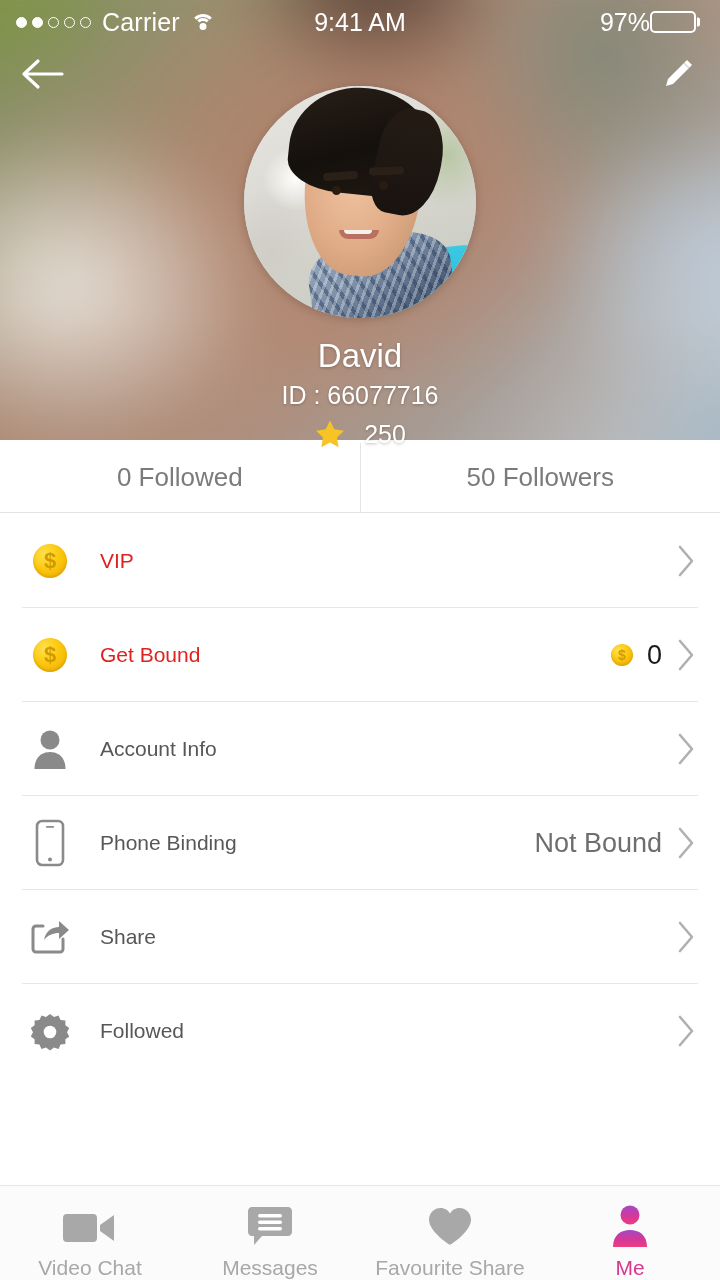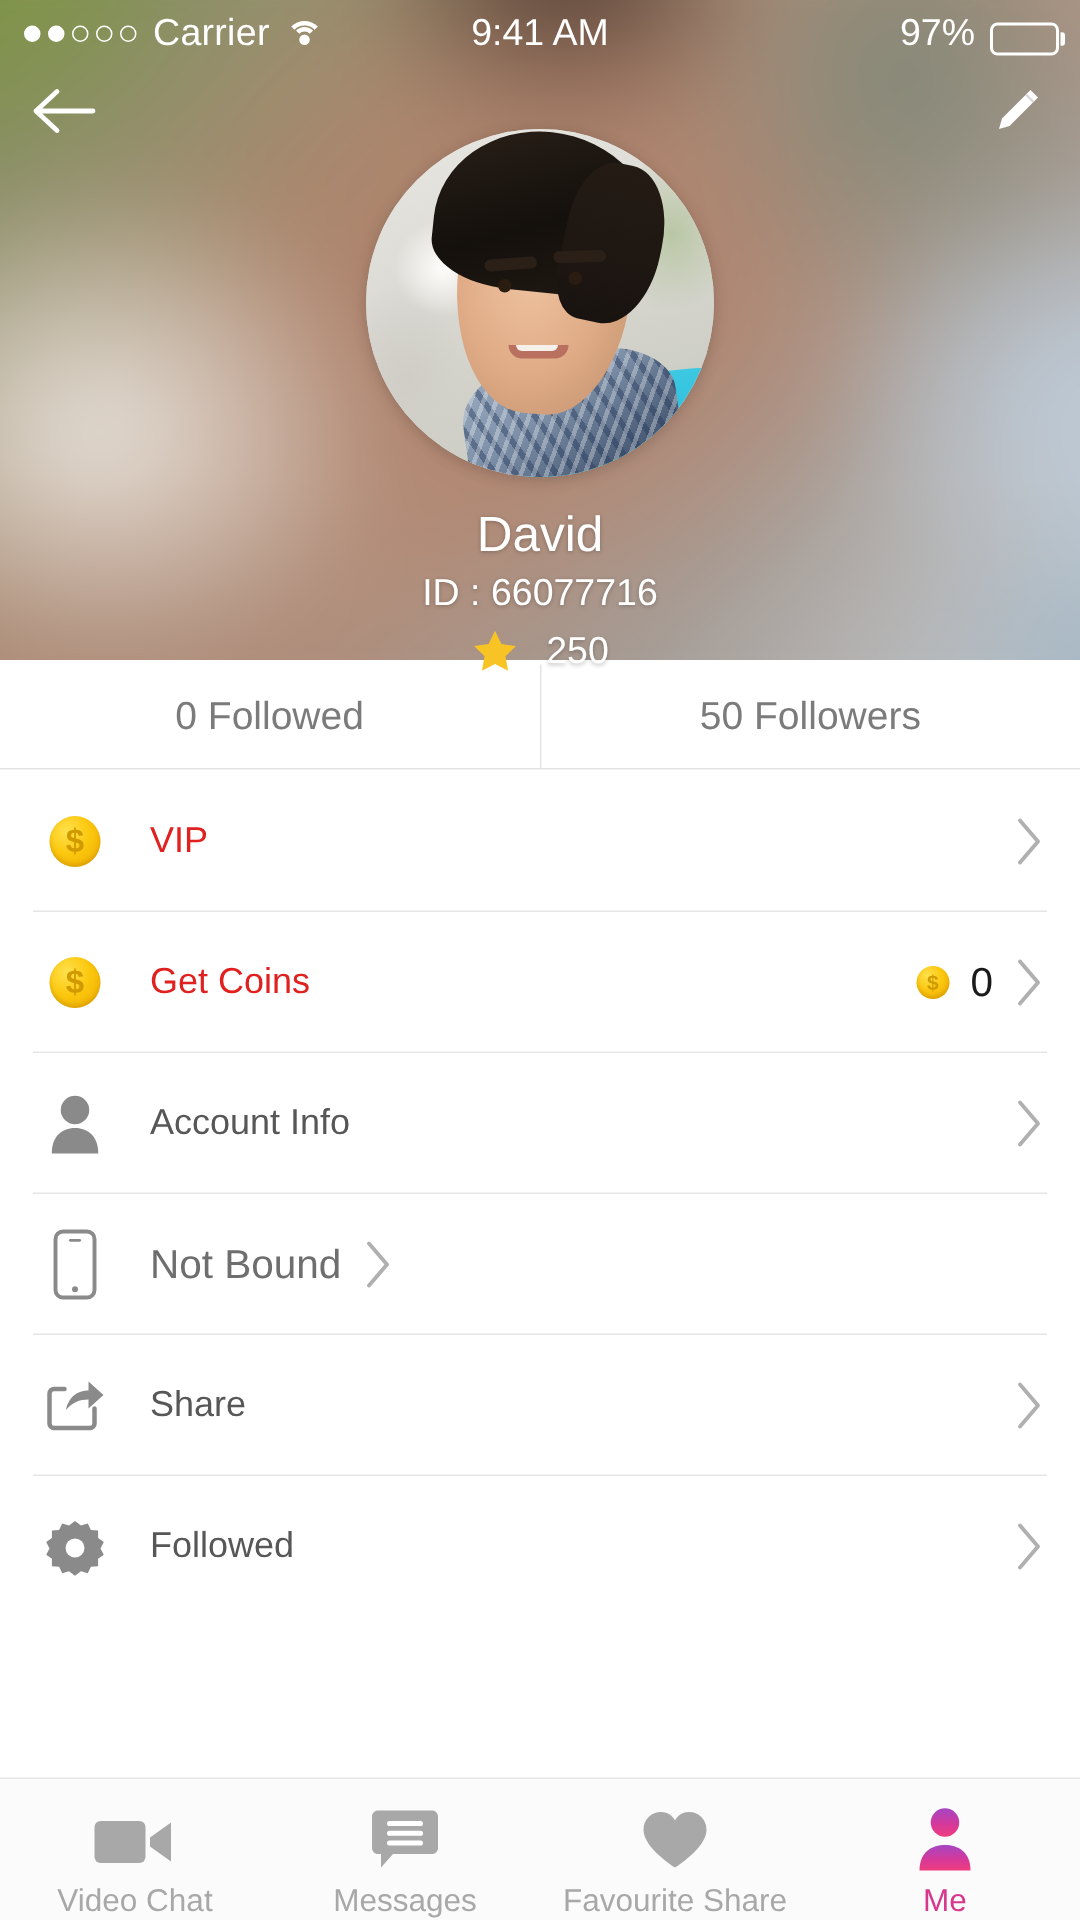--- a/index.html
+++ b/index.html
@@ -59,21 +59,21 @@
   .wifi { position: relative; width: 25px; height: 19px; }
   .wifi i {
     position: absolute; left: 50%; border: 3px solid #fff;
     border-bottom-color: transparent; border-left-color: transparent; border-right-color: transparent;
     border-radius: 50%; transform: translateX(-50%);
   }
   .wifi i:nth-child(1) { width: 25px; height: 25px; top: 1px; }
   .wifi i:nth-child(2) { width: 16px; height: 16px; top: 5px; }
   .wifi i:nth-child(3) { width: 7px; height: 7px; top: 10px; background: #fff; border-radius: 50%; border: 0; }
   .sb-center { position: absolute; left: 0; right: 0; text-align: center; font-size: 25px; }
-  .sb-right { position: absolute; right: 14px; display: flex; align-items: flex-end; gap: 10px; }
+  .sb-right { position: absolute; right: 24px; display: flex; align-items: center; }
   .batt-text { font-size: 25px; }
   .batt {
     position: relative; width: 46px; height: 22px;
     border: 2px solid #ffffff; border-radius: 5px; padding: 2px;
   }
   .batt::after {
     content: ""; position: absolute; right: -6px; top: 50%; transform: translateY(-50%);
     width: 3px; height: 9px; background: #ffffff; border-radius: 0 2px 2px 0;
   }
   .batt-fill { height: 100%; background: #ffffff; border-radius: 2px; }
@@ -193,21 +193,21 @@
     position: relative; height: 94px;
     display: flex; align-items: center; cursor: pointer;
   }
   .row .sep {
     position: absolute; left: 22px; right: 22px; bottom: 0;
     height: 1px; background: #e6e6e6;
   }
   .row .ico {
     width: 100px; min-width: 100px; display: flex; align-items: center; justify-content: center;
   }
-  .row .label { font-size: 24px; color: #575757; flex: 1; }
+  .row .label { font-size: 21px; color: #575757; flex: 1; }
   .row .label.accent { color: #e02120; }
   .row .right {
     display: flex; align-items: center; gap: 14px;
     padding-right: 24px; font-size: 27px; color: #6e6e6e;
   }
   .chev { display: inline-block; }
 
   
   .coin {
     width: 34px; height: 34px; border-radius: 50%;
@@ -323,21 +323,21 @@
           <path d="M4 3 L16 17 L4 31" fill="none" stroke="#b0b0b0" stroke-width="2.6" stroke-linecap="round" stroke-linejoin="round"></path>
         </svg>
       </div>
       <div class="sep"></div>
     </div>
 
     <div class="row">
       <div class="ico">
         <span class="coin">$</span>
       </div>
-      <div class="label accent">Get Coins</div>
+      <div class="label accent">Get Bound</div>
       <div class="right">
         <span class="coin sm">$</span>
         <span style="color:#1a1a1a">0</span>
         <svg class="chev" width="20" height="34" viewBox="0 0 20 34">
           <path d="M4 3 L16 17 L4 31" fill="none" stroke="#b0b0b0" stroke-width="2.6" stroke-linecap="round" stroke-linejoin="round"></path>
         </svg>
       </div>
       <div class="sep"></div>
     </div>
 
@@ -358,20 +358,21 @@
     </div>
 
     <div class="row">
       <div class="ico">
         <svg width="30" height="48" viewBox="0 0 30 48">
           <rect x="2" y="2" width="26" height="44" rx="5" ry="5" fill="none" stroke="#8a8a8a" stroke-width="2.6"></rect>
           <rect x="11" y="7" width="8" height="1.8" rx="0.9" fill="#8a8a8a"></rect>
           <circle cx="15" cy="40.5" r="2" fill="#8a8a8a"></circle>
         </svg>
       </div>
+      <div class="label">Phone Binding</div>
       <div class="right">
         <span>Not Bound</span>
         <svg class="chev" width="20" height="34" viewBox="0 0 20 34">
           <path d="M4 3 L16 17 L4 31" fill="none" stroke="#b0b0b0" stroke-width="2.6" stroke-linecap="round" stroke-linejoin="round"></path>
         </svg>
       </div>
       <div class="sep"></div>
     </div>
 
     <div class="row">

